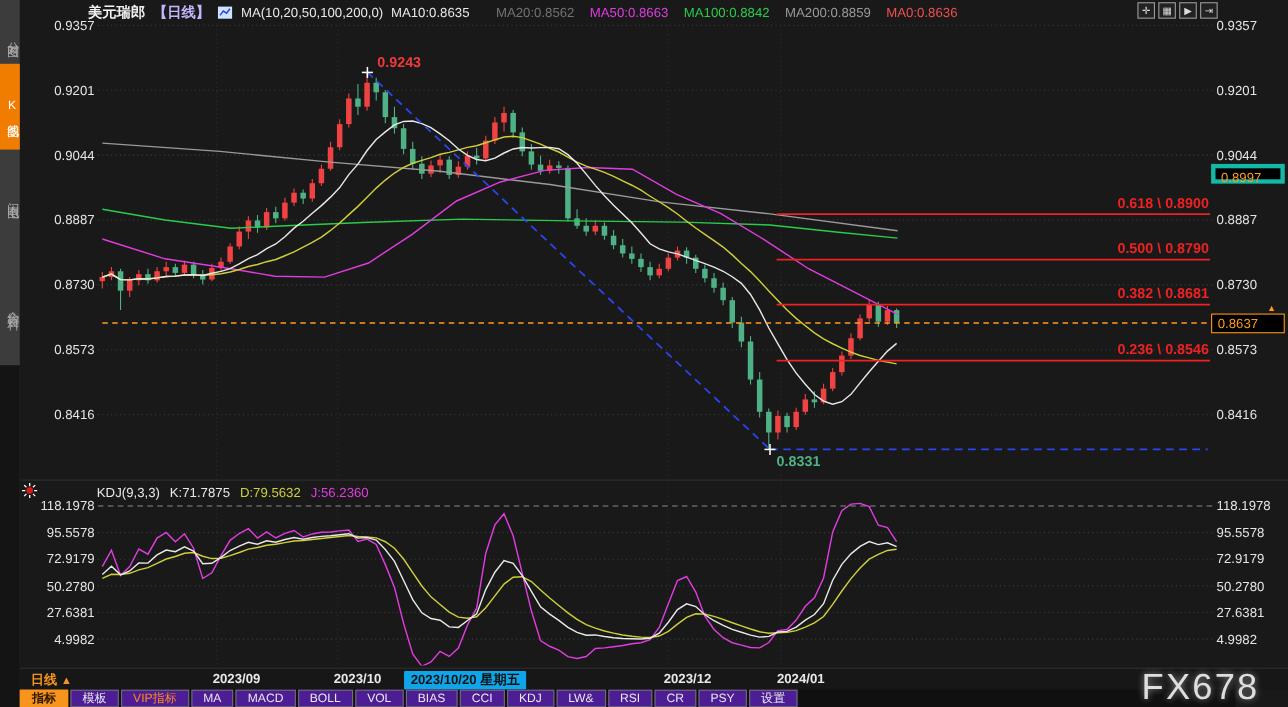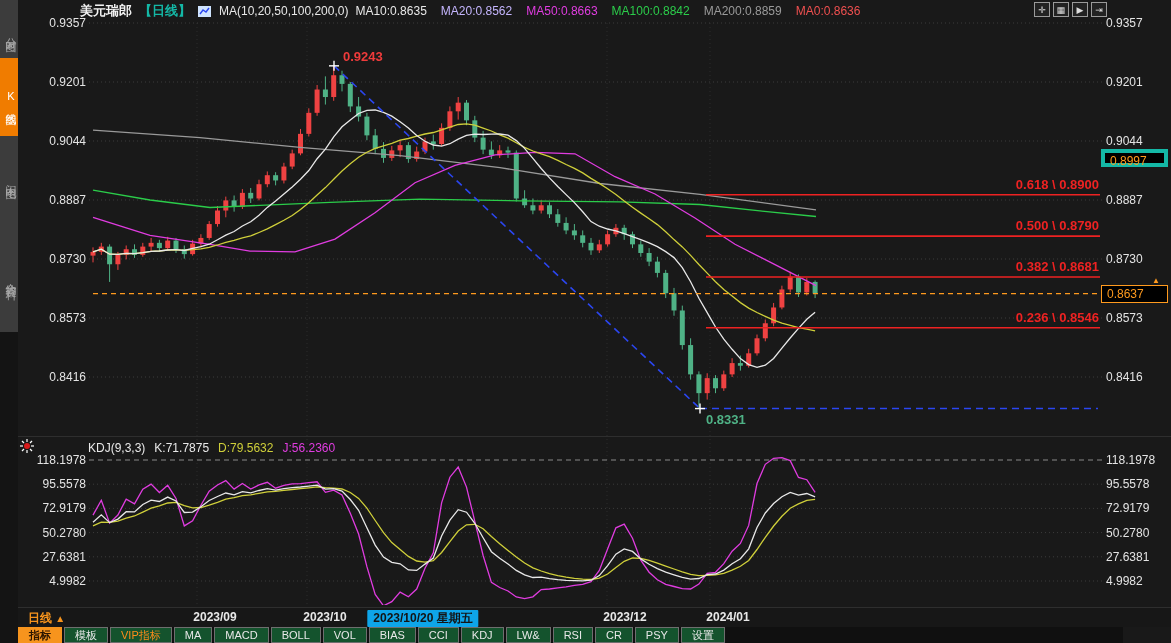--- a/index.html
+++ b/index.html
@@ -8,21 +8,21 @@
   #chart-svg{position:absolute;left:0;top:0;z-index:1;}
   
   #sidebar{position:absolute;left:0;top:0;width:18px;height:643px;background:#3c3c3c;z-index:5;}
   #sidebar .sb-bottom{position:absolute;left:0;top:332px;width:18px;height:311px;background:#141414;}
   .sb-tab{position:absolute;left:0;width:18px;writing-mode:vertical-rl;text-orientation:upright;
           font-size:11px;color:#a9a9a9;letter-spacing:2px;text-align:center;cursor:pointer;padding-top:4px;}
   .sb-tab.active{background:#f07c00;color:#fff;}
   
   #topbar{position:absolute;left:80px;top:2px;height:18px;display:flex;align-items:center;gap:7px;z-index:6;font-size:12px;white-space:nowrap;}
   .sym{color:#f2f2f2;font-weight:bold;font-size:13px;}
-  .per{color:#14b8a6;font-weight:bold;font-size:13px;}
+  .per{color:#c4b5fd;font-weight:bold;font-size:13px;}
   .ma-item{font-size:12px;}
   #topbar-icons{position:absolute;right:64px;top:2px;display:flex;gap:3px;z-index:6;}
   .tb-icon{width:16px;height:15px;border:1px solid #9a9a9a;background:#222;color:#ddd;font-size:9px;
            display:flex;align-items:center;justify-content:center;cursor:pointer;}
   
   .ylab{position:absolute;font-size:12px;color:#e4e4e4;z-index:4;}
   .ylab.left{width:66px;text-align:right;left:20px;}
   .ylab.right{left:1106px;text-align:left;}
   .f001{position:absolute;font-size:13px;font-weight:bold;color:#ee2222;z-index:4;text-align:right;right:72px;}
   .badge{position:absolute;left:1101px;width:67px;height:18px;z-index:6;background:#000;color:#ff9a1e;
@@ -34,21 +34,21 @@
   
   #kdj-header{position:absolute;left:88px;top:441px;display:flex;gap:9px;font-size:12px;z-index:5;white-space:nowrap;}
   #kdj-alert{position:absolute;left:20px;top:439px;z-index:5;}
   
   #xaxis-row{position:absolute;left:18px;top:607px;width:1153px;height:20px;background:#171717;border-top:1px solid #2e2e2e;z-index:5;}
   #period-label{position:absolute;left:10px;top:2px;color:#f7941d;font-weight:bold;font-size:12px;}
   .xlab{position:absolute;top:2px;transform:translateX(-50%);font-size:12px;font-weight:bold;color:#e8e8e8;white-space:nowrap;}
   .xlab.hl{background:#0ea5e9;color:#141414;padding:0 6px;border-radius:1px;}
   
   #toolbar{position:absolute;left:18px;top:627px;width:1105px;height:16px;background:#101010;display:flex;z-index:5;}
-  .tbtn{height:16px;padding:0 10px;margin-right:2px;border:1px solid #6e6e6e;background:#14532d;color:#e8e8e8;
+  .tbtn{height:16px;padding:0 10px;margin-right:2px;border:1px solid #6e6e6e;background:#4c1d95;color:#e8e8e8;
         font-size:11px;line-height:14px;cursor:pointer;white-space:nowrap;}
   .tbtn.active{background:#f7941d;color:#2b1600;border-color:#f7941d;font-weight:bold;}
   .tbtn.vip{color:#ff8c1a;}
   #watermark{position:absolute;right:26px;bottom:0px;font-size:33px;color:#e9e9e9;letter-spacing:2px;z-index:8;
              text-shadow:0 0 7px rgba(255,255,255,.55);opacity:.95;}
   .sep{position:absolute;left:18px;width:1153px;height:1px;background:#2e2e2e;z-index:3;}
 </style>
 </head>
 <body>
 
@@ -287,21 +287,21 @@
     <span class="per">【日线】</span>
     <span style="display:inline-flex;">
       <svg width="14" height="13">
           <rect x="0" y="1" width="13" height="11" fill="#cfe4ff"></rect>
       <polyline points="2,9 5,5 8,7 11,3" fill="none" stroke="#2b46f0" stroke-width="1.4"></polyline>
         </svg>
     </span>
     <span class="ma-item" style="color:#e8e8e8">MA(10,20,50,100,200,0)</span>
     <span id="ma-values" style="display:inline-flex;gap:14px;">
         <span class="ma-item" style="color: rgb(232, 232, 232);">MA10:0.8635</span>
-        <span class="ma-item" style="color: #c4b5fd;">MA20:0.8562</span>
+        <span class="ma-item" style="color: #737373; margin-left: 10px;">MA20:0.8562</span>
         <span class="ma-item" style="color: rgb(224, 60, 224);">MA50:0.8663</span>
         <span class="ma-item" style="color: rgb(43, 204, 74);">MA100:0.8842</span>
         <span class="ma-item" style="color: rgb(154, 154, 154); text-align: center;">MA200:0.8859</span>
         <span class="ma-item" style="color: rgb(240, 80, 80);">MA0:0.8636</span>
       </span>
   </header>
 
   <div id="topbar-icons">
       <span class="tb-icon">✛</span>
       <span class="tb-icon">▦</span>
@@ -363,20 +363,21 @@
       <span class="tbtn">BIAS</span>
       <span class="tbtn">CCI</span>
       <span class="tbtn">KDJ</span>
       <span class="tbtn">LW&amp;</span>
       <span class="tbtn">RSI</span>
       <span class="tbtn">CR</span>
       <span class="tbtn">PSY</span>
       <span class="tbtn">设置</span>
     </div>
 
+  <div id="watermark">FX678</div>
 <div class="ylab left" style="top: 16px;">0.9357</div>
     <div class="ylab right" style="top: 16px;">0.9357</div>
     <div class="ylab left" style="top: 75px;">0.9201</div>
     <div class="ylab right" style="top: 75px;">0.9201</div>
     <div class="ylab left" style="top: 134px;">0.9044</div>
     <div class="ylab right" style="top: 134px;">0.9044</div>
     <div class="ylab left" style="top: 193px;">0.8887</div>
     <div class="ylab right" style="top: 193px;">0.8887</div>
     <div class="ylab left" style="top: 252px;">0.8730</div>
     <div class="ylab right" style="top: 252px;">0.8730</div>

